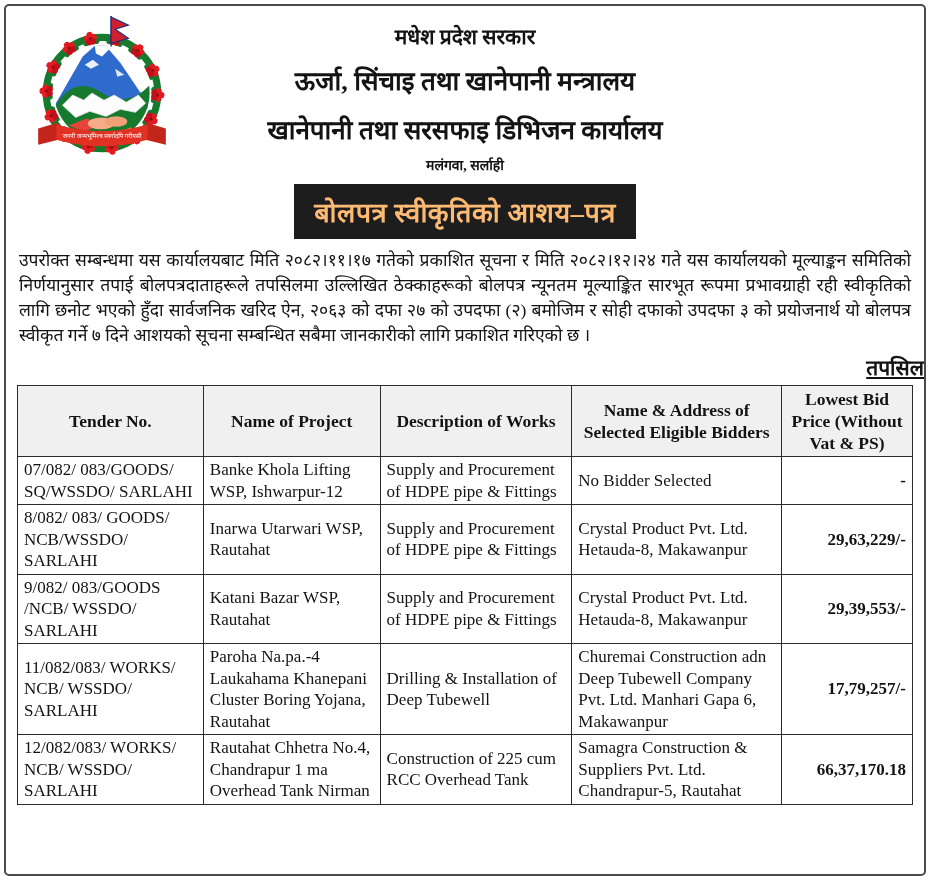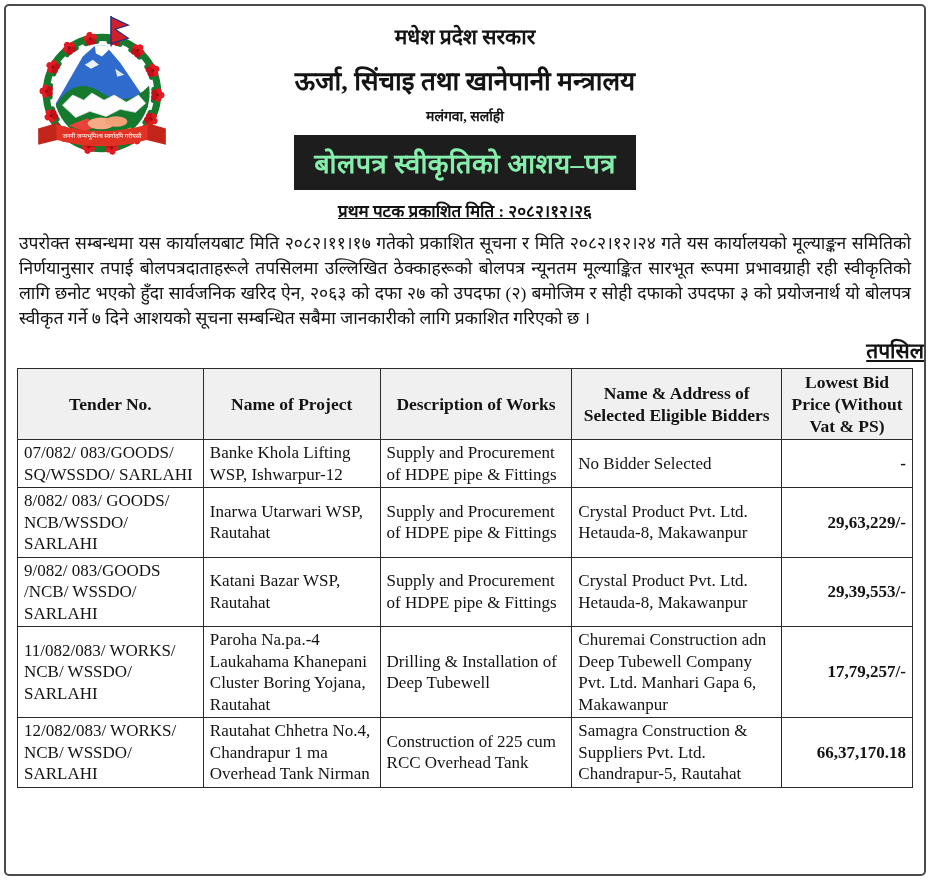--- a/index.html
+++ b/index.html
@@ -20,21 +20,21 @@
   }
   .emblem { position: absolute; left: 20px; top: 6px; }
   .masthead { text-align: center; padding-top: 10px; }
   .org-line1 { font-size: 21px; font-weight: bold; margin-top: 6px; }
   .org-line2 { font-size: 26px; font-weight: bold; margin-top: 12px; }
   .org-line3 { font-size: 26px; font-weight: bold; margin-top: 13px; }
   .location  { font-size: 14px; font-weight: bold; margin-top: 8px; }
   .banner {
     display: inline-block;
     background: #1d1d1d;
-    color: #86efac;
+    color: #fdba74;
     font-size: 27px;
     font-weight: bold;
     padding: 9px 20px;
     margin-top: 10px;
     letter-spacing: .5px;
   }
   .pub-date {
     font-size: 17px;
     font-weight: bold;
     text-decoration: underline;
@@ -146,23 +146,23 @@
         <path d="M138,115 L118,109 L118,126 L138,131 Z" fill="#c3251b"></path>
         <path d="M30,111 Q75,124 120,111 L120,126 Q75,139 30,126 Z" fill="#e03122"></path>
         <text x="75" y="124" text-anchor="middle" font-size="6" fill="#ffffff">जननी जन्मभूमिश्च स्वर्गादपि गरीयसी</text>
       </g>
     </svg>
   </div>
 
   <div class="masthead">
     <div class="org-line1">मधेश प्रदेश सरकार</div>
     <div class="org-line2">ऊर्जा, सिंचाइ तथा खानेपानी मन्त्रालय</div>
+    <div class="org-line3">खानेपानी तथा सरसफाइ डिभिजन कार्यालय</div>
     <div class="location">मलंगवा, सर्लाही</div>
     <div><span class="banner">बोलपत्र स्वीकृतिको आशय–पत्र</span></div>
-    <div class="pub-date">प्रथम पटक प्रकाशित मिति : २०८२।१२।२६</div>
   </div>
 
   <p class="notice-par">उपरोक्त सम्बन्धमा यस कार्यालयबाट मिति २०८२।११।१७ गतेको प्रकाशित सूचना र मिति २०८२।१२।२४ गते यस कार्यालयको मूल्याङ्कन समितिको निर्णयानुसार तपाई बोलपत्रदाताहरूले तपसिलमा उल्लिखित ठेक्काहरूको बोलपत्र न्यूनतम मूल्याङ्कित सारभूत रूपमा प्रभावग्राही रही स्वीकृतिको लागि छनोट भएको हुँदा सार्वजनिक खरिद ऐन, २०६३ को दफा २७ को उपदफा (२) बमोजिम र सोही दफाको उपदफा ३ को प्रयोजनार्थ यो बोलपत्र स्वीकृत गर्ने ७ दिने आशयको सूचना सम्बन्धित सबैमा जानकारीको लागि प्रकाशित गरिएको छ ।</p>
 
   <div class="schedule-heading">तपसिल</div>
 
   <table class="tenders">
     <colgroup>
       <col style="width:186px">
         <col style="width:177px">

